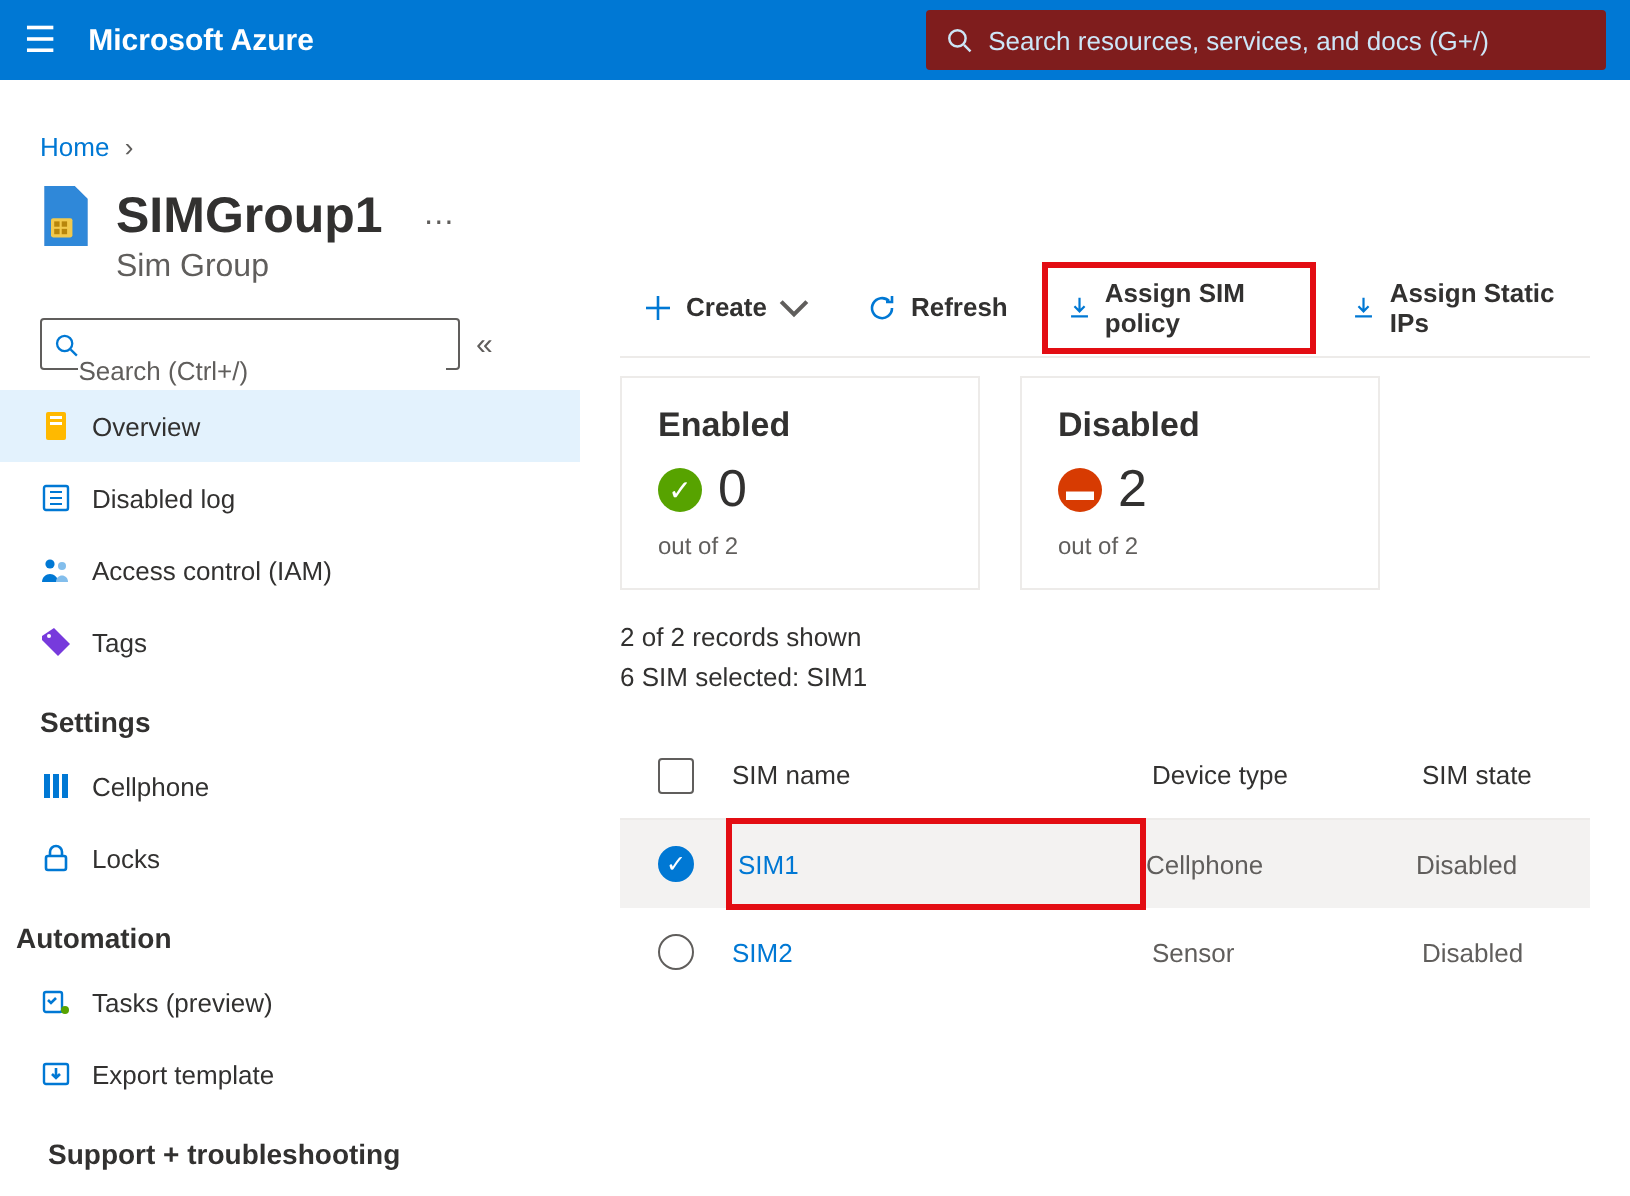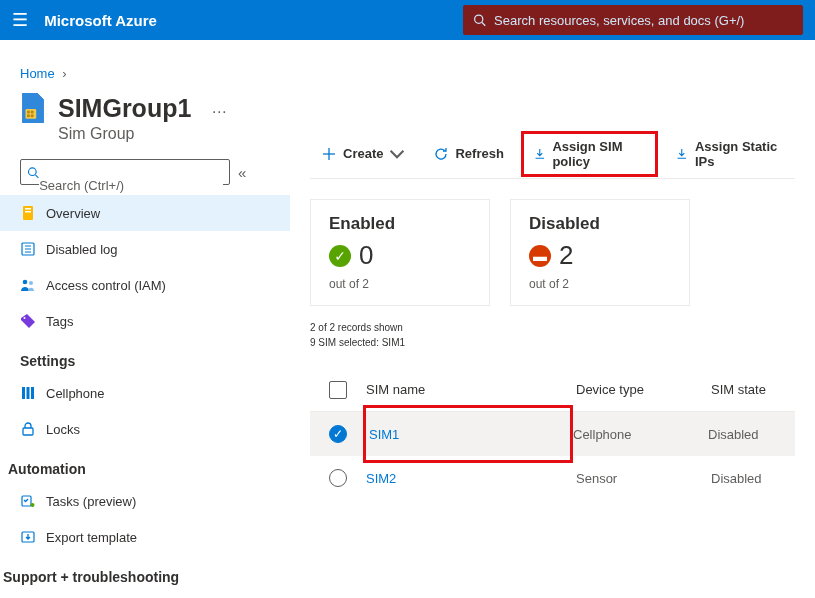--- a/index.html
+++ b/index.html
@@ -30,40 +30,40 @@
 .nav { margin-top: 10px; margin-left: -20px; width: 290px; }
 .nav-item { display: flex; align-items: center; height: 36px; padding: 0 20px; cursor: pointer; gap: 10px; font-size: 13px; }
 .nav-item.active { background: #e3f2fd; font-weight: 400; }
 .nav-item svg { width: 16px; height: 16px; flex-shrink: 0; }
 .nav-section { font-weight: 600; padding: 14px 0px 6px; font-size: 14px; color: #323130; }
 .right { flex: 1; padding-left: 20px; padding-top: 50px; }
 .toolbar { display: flex; align-items: center; height: 40px; border-bottom: 1px solid #edebe9; gap: 6px; padding-bottom: 10px; }
 .tb-btn { display: flex; align-items: center; gap: 6px; padding: 5px 9px; cursor: pointer; color: #323130; font-size: 13px; border: 2px solid transparent; font-weight: bold; }
 .tb-btn svg { width: 16px; height: 16px; }
 .tb-btn.highlight { border: 3px solid #e30d13; }
-.cards { display: flex; gap: 20px; margin-top: 20px; }
+.cards { display: flex; gap: 20px; margin-top: 9px; }
 .card { border: 1px solid #edebe9; padding: 14px 18px; width: 180px; }
 .card-title { font-size: 17px; font-weight: 600; margin-bottom: 6px; }
 .card-val-row { display: flex; align-items: center; gap: 8px; margin-bottom: 6px; }
 .card-val { font-size: 26px; font-weight: 400; }
 .badge { width: 22px; height: 22px; border-radius: 50%; display: flex; align-items: center; justify-content: center; color: #fff; font-size: 14px; }
 .badge.ok { background: #57a300; }
 .badge.no { background: #d73b02; }
 .card-foot { color: #605e5c; font-size: 12px; }
 .filter-wrap { margin-top: 24px; }
 .filter-box { display: flex; align-items: center; border: 1px solid #8a8886; border-radius: 2px; height: 30px; width: 218px; padding: 0 10px; gap: 8px; }
 .filter-box input { border: none; outline: none; font-size: 13px; width: 100%; color: #605e5c; }
 .filter-box input::placeholder { color: #605e5c; }
-.rec-info { margin-top: 14px; color: #323130; font-size: 10px; line-height: 1.5; }
+.rec-info { margin-top: 14px; color: #323130; font-size: 13px; line-height: 1.5; }
 .table { margin-top: 18px; width: 100%; }
 .th-row, .td-row { display: flex; align-items: center; height: 44px; }
 .th-row { border-bottom: 1px solid #edebe9; font-weight: 400; color: #323130; }
 .col-check { width: 56px; display: flex; justify-content: center; }
 .col-name { width: 210px; }
-.col-name.sel { border: 3px solid #e30d13; height: 58px; display: flex; align-items: center; margin-left: -3px; padding-left: 3px; }
+.col-name.sel { border: 3px solid #e30d13; height: 46px; display: flex; align-items: center; margin-left: -3px; padding-left: 3px; }
 .col-dev { width: 135px; color: #605e5c; }
 .col-state { flex: 1; color: #605e5c; }
 .td-row.selected { background: #f3f2f1; }
 .td-row .col-name a { color: #0078d4; text-decoration: none; }
 .chk-sq { width: 18px; height: 18px; border: 1px solid #605e5c; border-radius: 2px; }
 .chk-circ { width: 18px; height: 18px; border: 1px solid #605e5c; border-radius: 50%; }
 .chk-circ.checked { background: #0078d4; border-color: #0078d4; color: #fff; display: flex; align-items: center; justify-content: center; font-size: 12px; }
 </style>
 </head>
 <body>
@@ -179,21 +179,21 @@
         <span>Tasks (preview)</span>
       </div>
       <div class="nav-item">
         <svg viewBox="0 0 16 16">
             <rect x="2" y="3" width="12" height="10" rx="1" fill="none" stroke="#0078d4" stroke-width="1.2"></rect>
             <path d="M8 5v5M6 8l2 2 2-2" stroke="#0078d4" fill="none" stroke-width="1.3"></path>
           </svg>
         <span>Export template</span>
       </div>
 
-      <div class="nav-section" style="padding-left:3px">Support + troubleshooting</div>
+      <div class="nav-section" style="padding-left:24px">Support + troubleshooting</div>
     </div>
   </div>
 
   <div class="right">
     <div class="toolbar">
       <div class="tb-btn">
         <svg viewBox="0 0 16 16" stroke="#0078d4" stroke-width="1.3">
             <line x1="8" y1="2" x2="8" y2="14"></line>
             <line x1="2" y1="8" x2="14" y2="8"></line>
           </svg>
@@ -238,21 +238,21 @@
           <span class="badge no">▬</span>
           <span class="card-val">2</span>
         </div>
         <div class="card-foot">out of 2</div>
       </div>
     </div>
 
 
     <div class="rec-info">
       <div>2 of 2 records shown</div>
-      <div>9 SIM selected: SIM1</div>
+      <div>6 SIM selected: SIM1</div>
     </div>
 
     <div class="table">
       <div class="th-row">
         <div class="col-check">
             <div class="chk-sq"></div>
           </div>
         <div class="col-name">SIM name</div>
         <div class="col-dev" style="color:#323130">Device type</div>
         <div class="col-state" style="color:#323130">SIM state</div>

